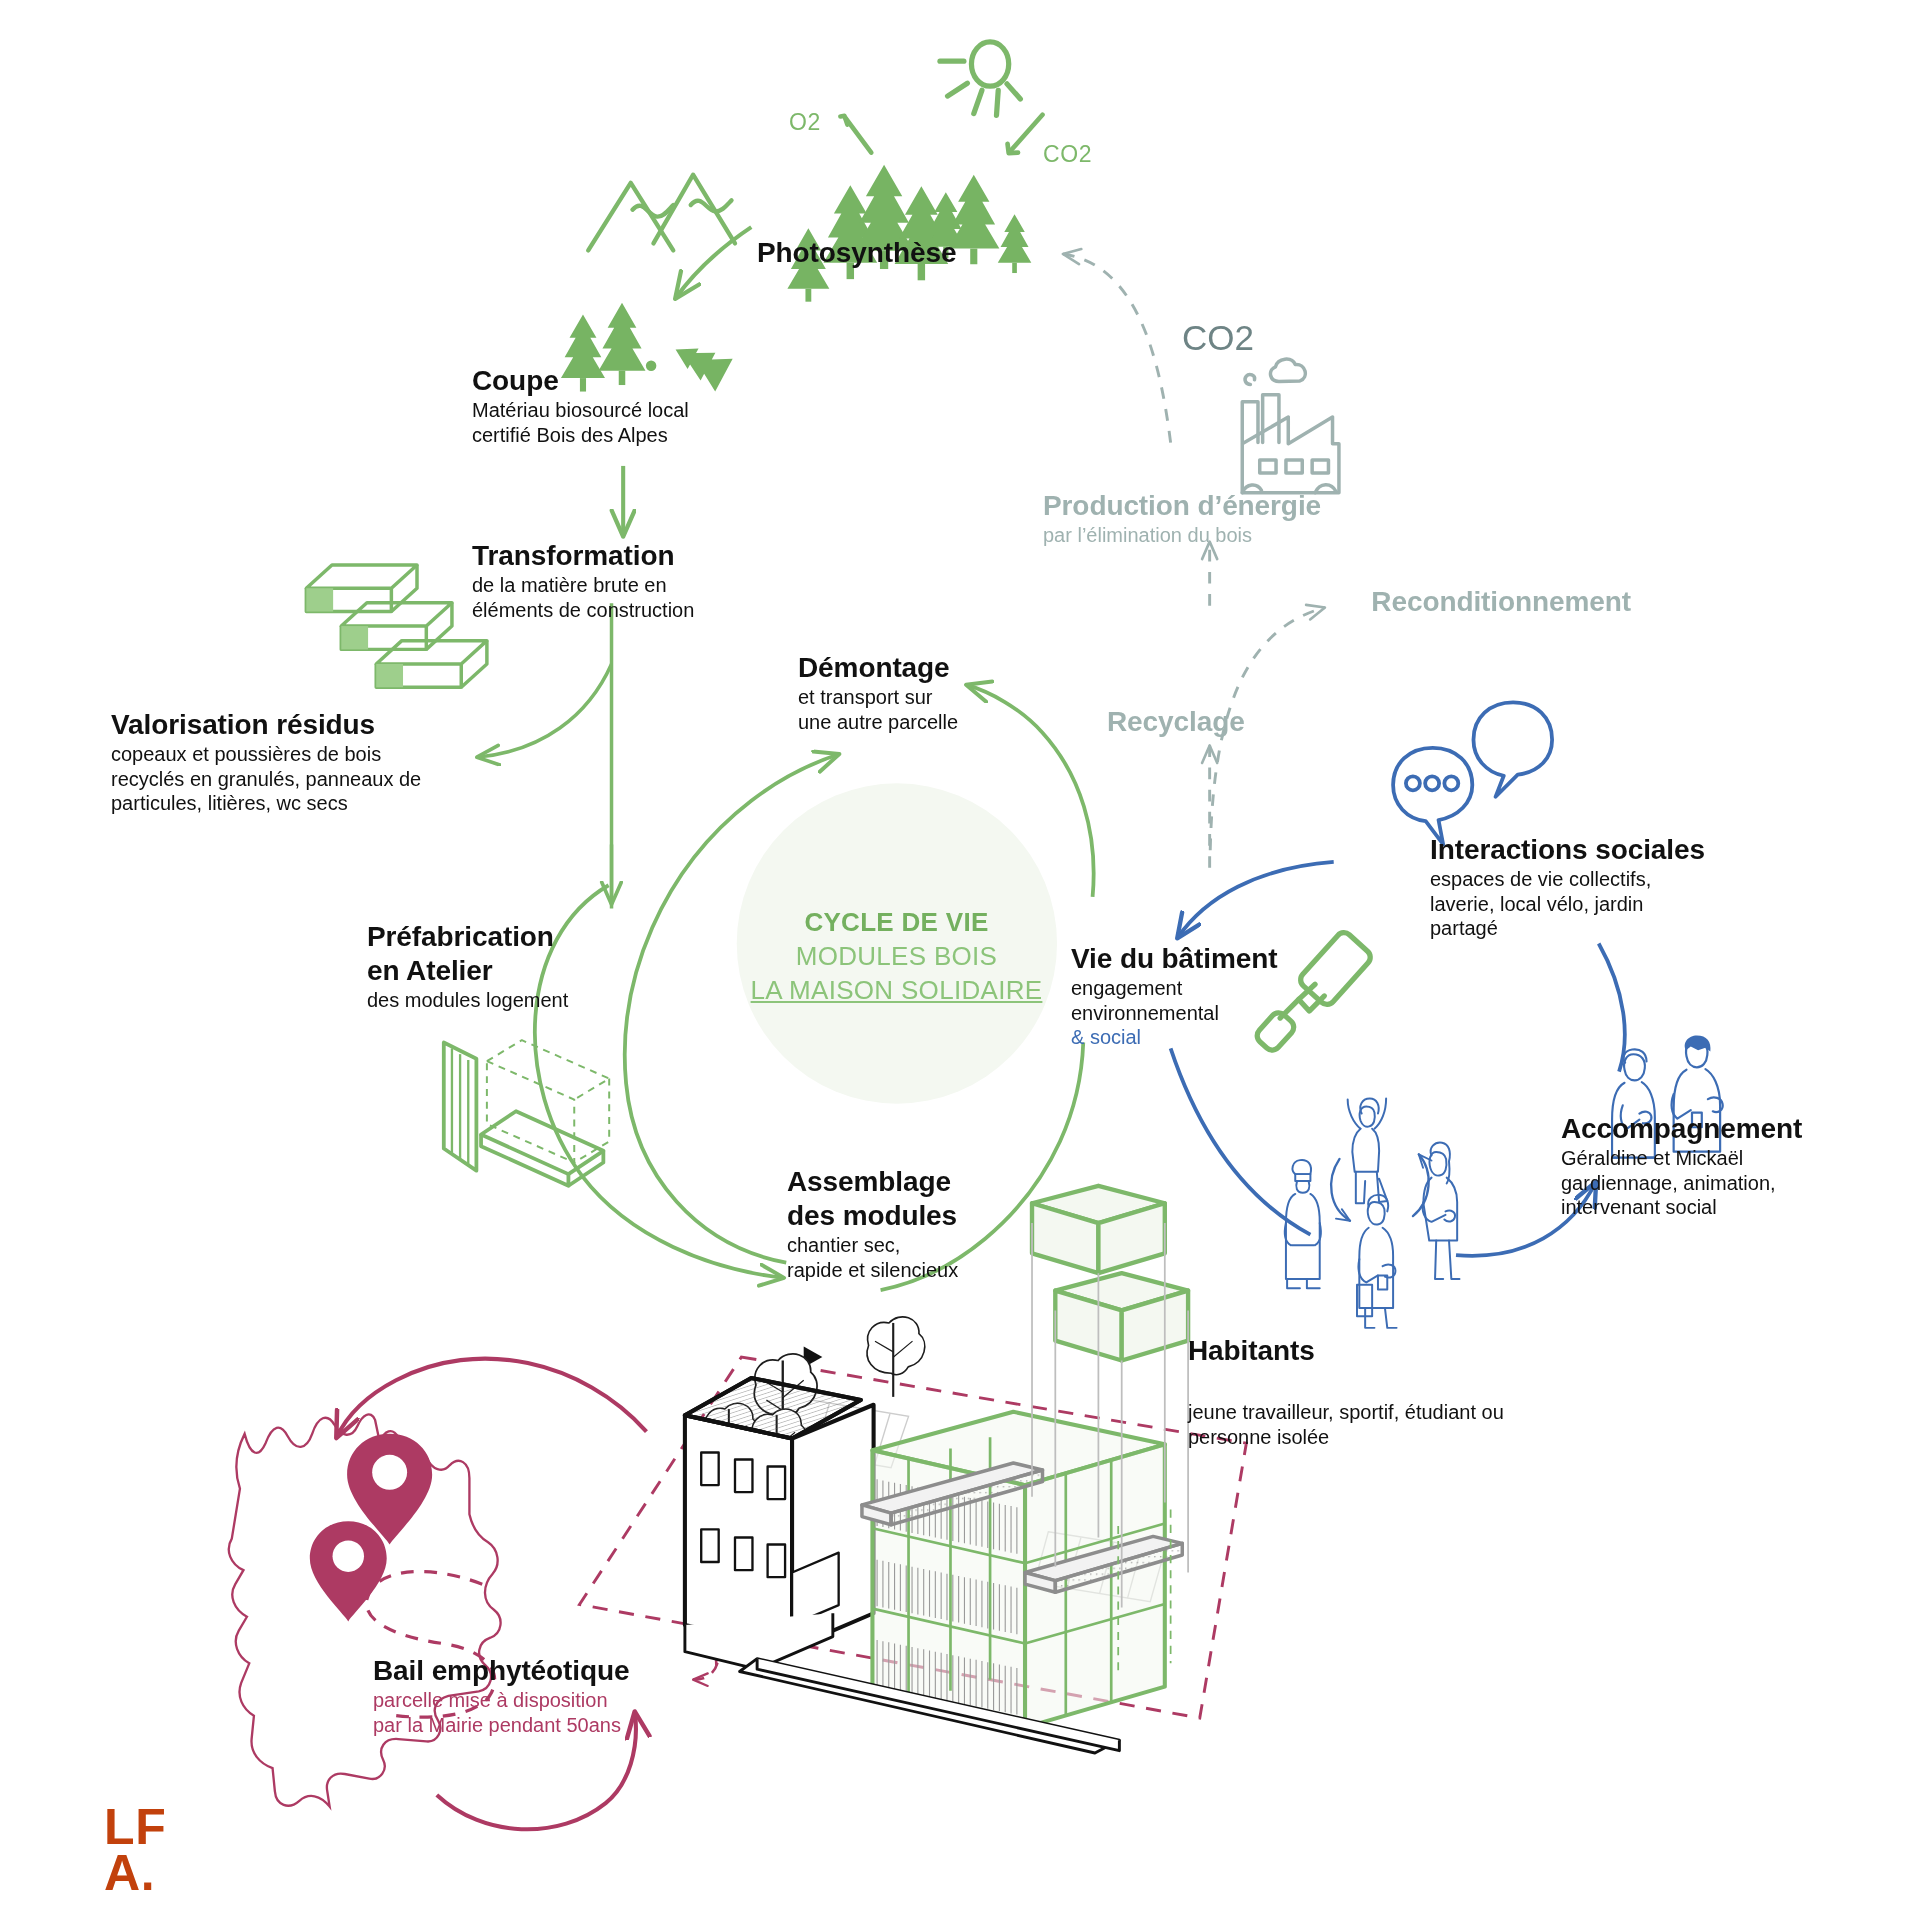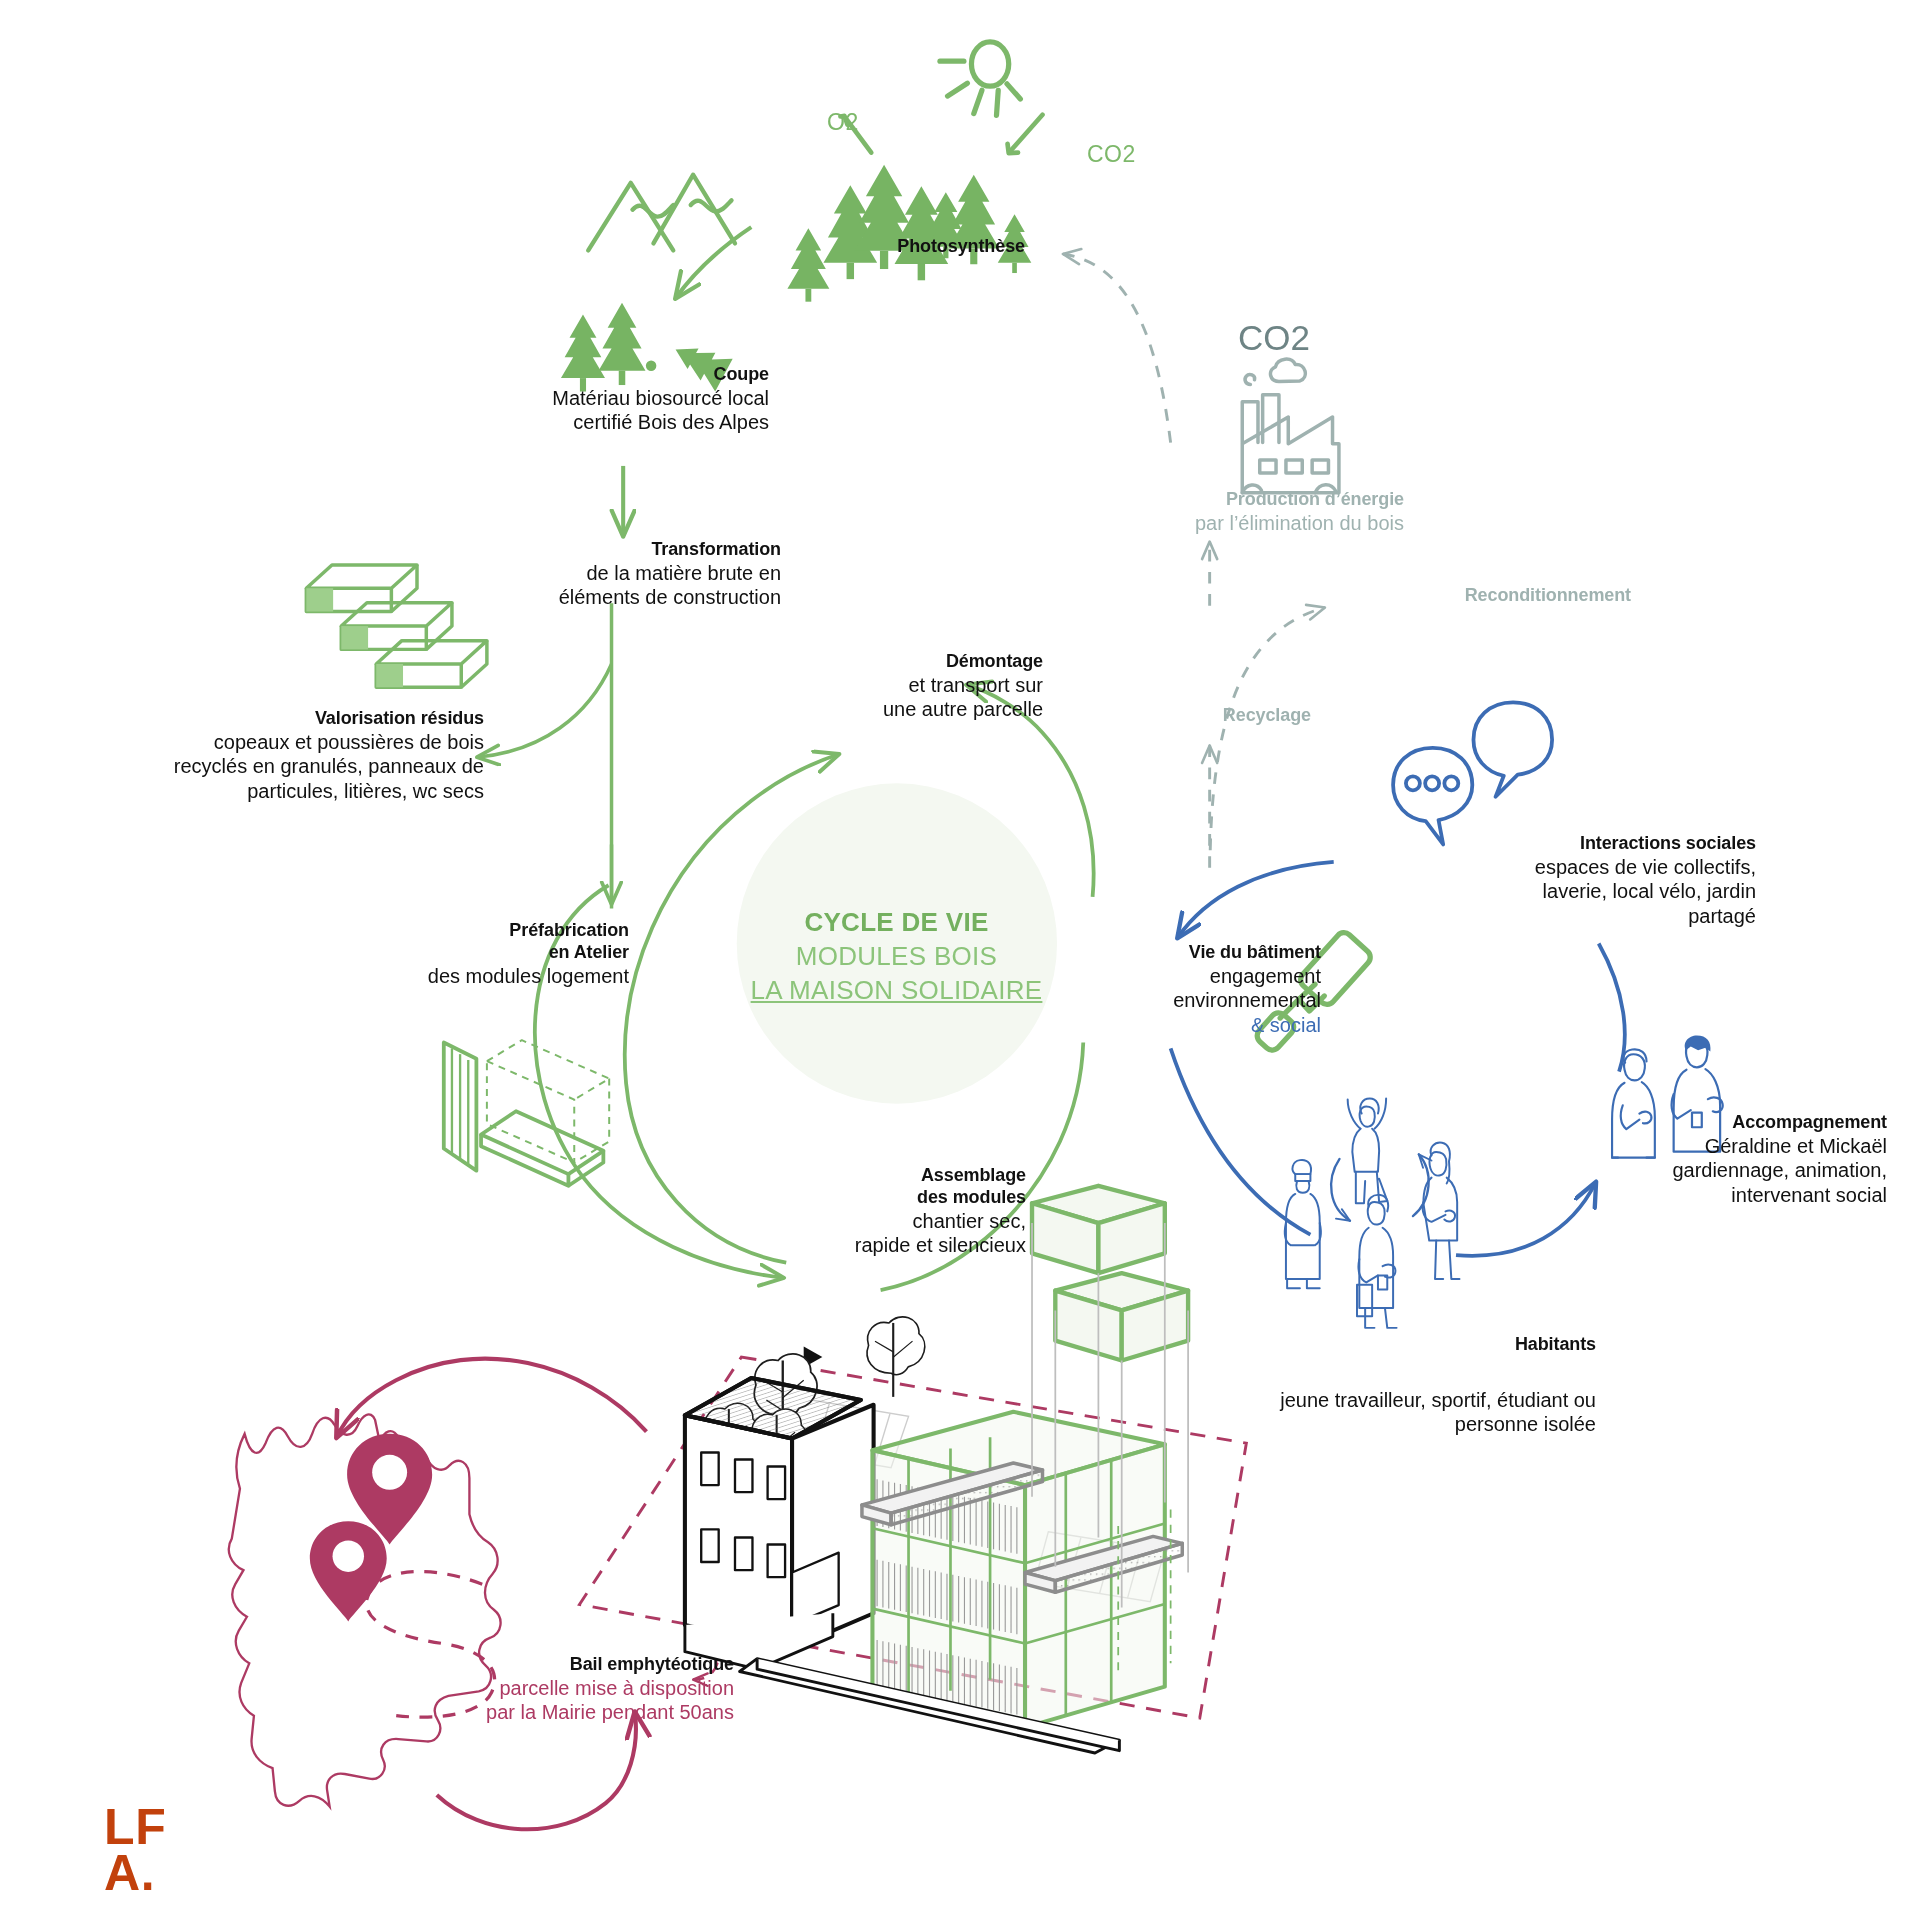--- a/index.html
+++ b/index.html
@@ -4,22 +4,22 @@
 <style>
   * { box-sizing: border-box; margin:0; padding:0; }
   html,body { background:#ffffff; }
   body {
     width:1926px; height:1926px; position:relative; overflow:hidden;
     font-family:"Liberation Sans", sans-serif;
     color:#111111;
   }
   #stage { position:absolute; inset:0; }
   svg.layer { position:absolute; left:0; top:0; width:1926px; height:1926px; overflow:visible; }
-  .lbl { position:absolute; text-align:right; line-height:1.22; }
-  .lbl .t { font-weight:bold; font-size:18px; letter-spacing:-0.1px; display:block; }
+  .lbl { position:absolute; text-align:left; line-height:1.22; }
+  .lbl .t { font-weight:bold; font-size:28px; letter-spacing:-0.1px; display:block; }
   .lbl .s { font-size:20px; display:block; }
   .gray  { color:#9FB2B0; }
   .blue  { color:#3C6CB4; }
   .pink  { color:#AD3A63; }
   .tiny-green { color:#7DB86A; font-size:23px; letter-spacing:0.6px; }
   #center-label { position:absolute; text-align:center; line-height:1.3; }
   #center-label .c1 { font-weight:bold; font-size:26px; color:#74B05F; letter-spacing:0.3px; display:block;}
   #center-label .c2 { font-size:26px; color:#8CC47A; letter-spacing:0.3px; display:block;}
   #center-label .c3 { font-size:26px; color:#8CC47A; letter-spacing:0.3px; display:block;text-decoration:underline;}
   #logo { position:absolute; left:104px; top:1804px; font-weight:bold; font-size:50px;

